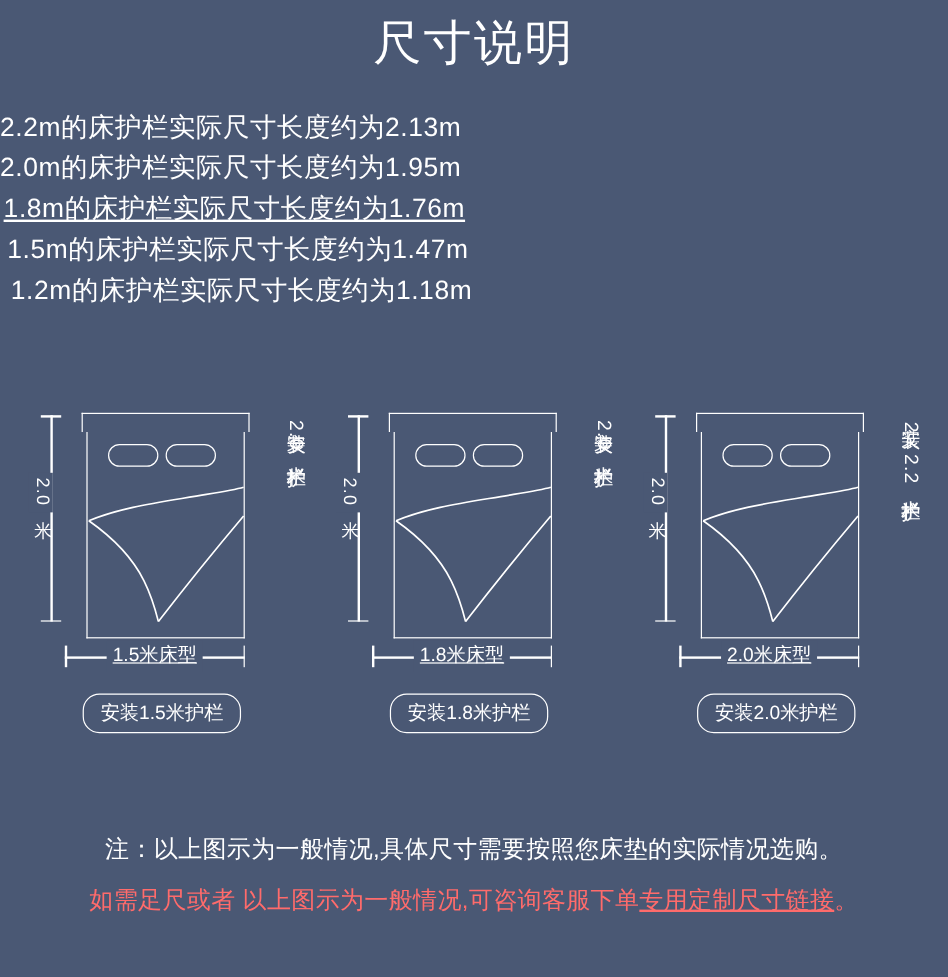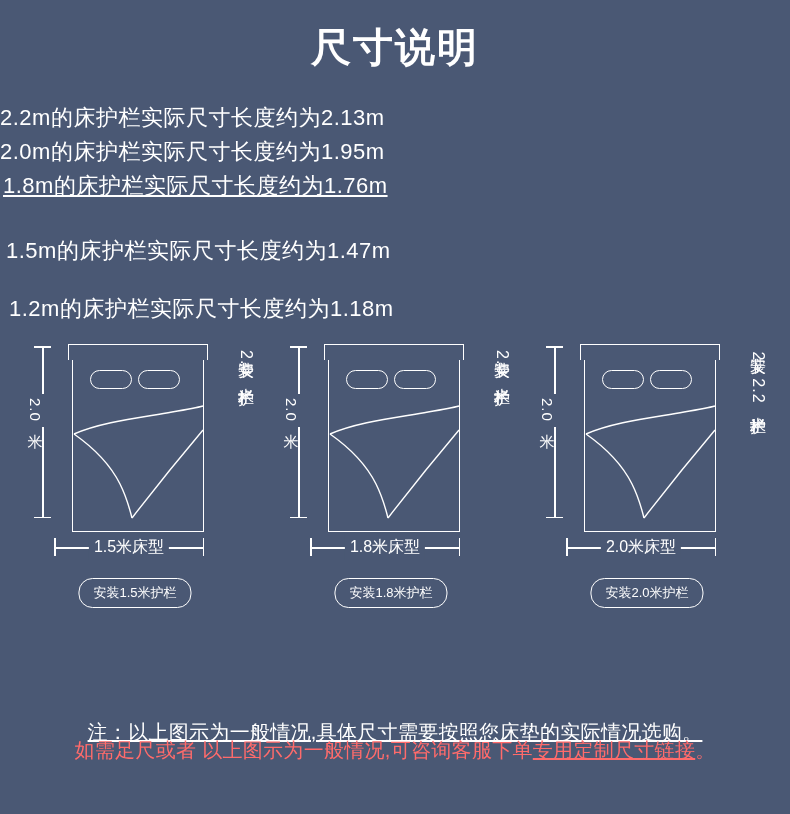--- a/index.html
+++ b/index.html
@@ -10,37 +10,37 @@
     background: #4a5874;
     font-family: "Liberation Sans", sans-serif;
     color: #ffffff;
     overflow: hidden;
     position: relative;
   }
 
   .title {
     text-align: center;
     font-size: 40px;
-    font-weight: bold;
+    font-weight: normal;
     letter-spacing: 2px;
-    margin-top: 20px;
+    margin-top: 8px;
     color: #ffffff;
   }
 
   .spec-list {
     margin-top: 26px;
     font-size: 22px;
     line-height: 1.54;
     letter-spacing: 0.5px;
   }
   .spec-list .row { white-space: nowrap; }
   .spec-list .row.indent1 { padding-left: 0px; }
   .spec-list .row.indent2 { padding-left: 3px; text-decoration: underline; }
-  .spec-list .row.indent3 { padding-left: 6px; margin-top: 31px; }
-  .spec-list .row.indent4 { padding-left: 9px; margin-top: 24px; }
+  .spec-list .row.indent3 { padding-left: 6px; }
+  .spec-list .row.indent4 { padding-left: 9px; }
 
   
   .diagrams {
     position: absolute;
     top: 330px;
     left: 0;
     width: 790px;
     height: 300px;
   }
   .diagram {
@@ -153,20 +153,21 @@
   .hdim .htext {
     position: absolute;
     left: 50%;
     top: 0;
     transform: translateX(-50%);
     font-size: 16px;
     background: #4a5874;
     padding: 0 5px;
     white-space: nowrap;
     line-height: 26px;
+    text-decoration: underline;
   }
 
   
   .rail-label {
     position: absolute;
     right: 6px;
     top: 18px;
     font-size: 16px;
     letter-spacing: 1px;
     writing-mode: vertical-rl;
@@ -178,34 +179,33 @@
 
   
   .pill {
     position: absolute;
     left: 50%;
     transform: translateX(-50%);
     top: 248px;
     border: 1.5px solid #ffffff;
     border-radius: 14px;
     padding: 5px 14px;
-    font-size: 13px;
+    font-size: 16px;
     white-space: nowrap;
   }
 
   
   .note {
     position: absolute;
-    top: 719px;
+    top: 694px;
     left: 0;
     width: 790px;
     text-align: center;
     font-size: 20px;
     letter-spacing: 0.3px;
-    text-decoration: underline;
   }
   .note2 {
     position: absolute;
     top: 737px;
     left: 0;
     width: 790px;
     text-align: center;
     font-size: 20px;
     color: #ff6b6b;
     letter-spacing: 0.3px;

